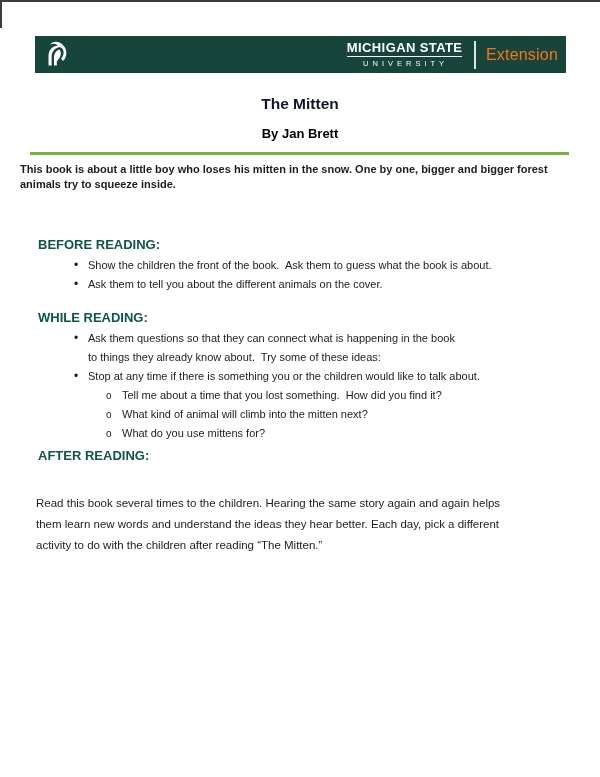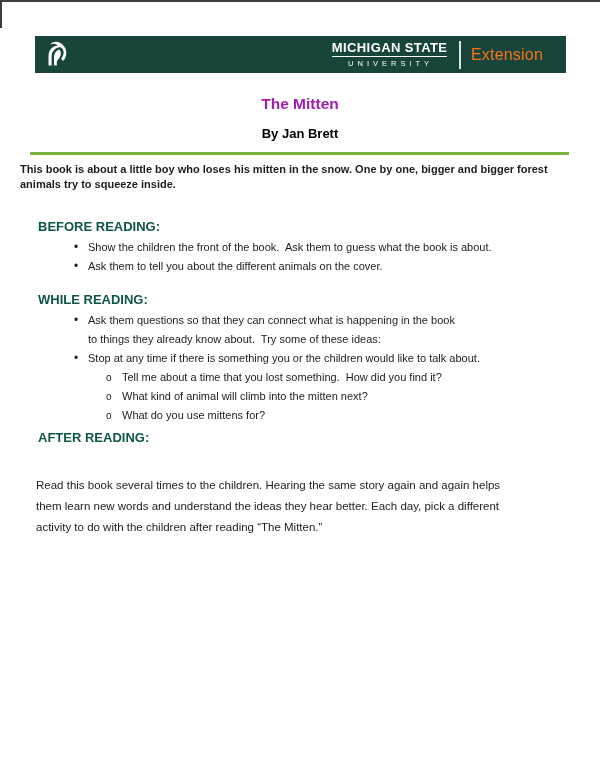--- a/index.html
+++ b/index.html
@@ -22,61 +22,61 @@
 
   
   .msu-bar {
     margin: 36px 34px 0 35px;
     width: 531px; height: 37px;
     background: #18453B;
     display: flex; align-items: center; justify-content: space-between;
   }
   .helmet-wrap { display: flex; align-items: center; padding-left: 8px; }
   .helmet-wrap svg { width: 27px; height: 27px; display: block; }
-  .brand-group { display: flex; align-items: center; padding-right: 23px; }
+  .brand-group { display: flex; align-items: center; padding-right: 8px; }
   .wordmark { text-align: center; color: #ffffff; }
   .wm-line1 {
     font-size: 13px; font-weight: bold; letter-spacing: 0.4px;
     border-bottom: 1px solid #ffffff; padding-bottom: 1px; line-height: 14px;
     white-space: nowrap;
   }
   .wm-line2 {
     font-size: 7.5px; letter-spacing: 4px; margin-top: 2px; line-height: 9px;
     white-space: nowrap; padding-left: 2px;
   }
   .brand-divider {
     width: 1.5px; height: 28px; background: rgba(255,255,255,0.85);
     margin: 0 10px 0 12px;
   }
   .ext-label { color: #f97316; font-size: 16px; font-weight: 400; letter-spacing: 0.2px; }
 
   
   .book-title {
     margin-top: 22px; text-align: center;
-    font-size: 15.5px; font-weight: bold; color: #a21caf; line-height: 17px;
+    font-size: 15.5px; font-weight: bold; color: #0f172a; line-height: 17px;
   }
   .book-author {
     margin-top: 14px; text-align: center;
     font-size: 13px; font-weight: bold; color: #000000; line-height: 15px;
   }
   .accent-rule {
     margin: 11px 31px 0 30px; height: 3px; background: #7AB33E;
   }
   .summary {
     margin: 7px 12px 0 20px;
     font-size: 11px; font-weight: bold; line-height: 14.5px;
     white-space: pre-wrap;
   }
 
   
   .section-heading {
     margin-left: 38px;
     font-size: 13px; font-weight: bold; color: #0E5648; line-height: 15px;
   }
-  .mt-before { margin-top: 28px; }
+  .mt-before { margin-top: 46px; }
   .mt-while  { margin-top: 16px; }
   .mt-after  { margin-top: 5px; }
   ul.bullets { list-style: none; margin-top: 4px; }
   ul.bullets li {
     position: relative;
     font-size: 11px; line-height: 19px;
     padding-left: 88px; padding-right: 38px;
     white-space: pre-wrap;
   }
   ul.bullets li.lvl1::before {

